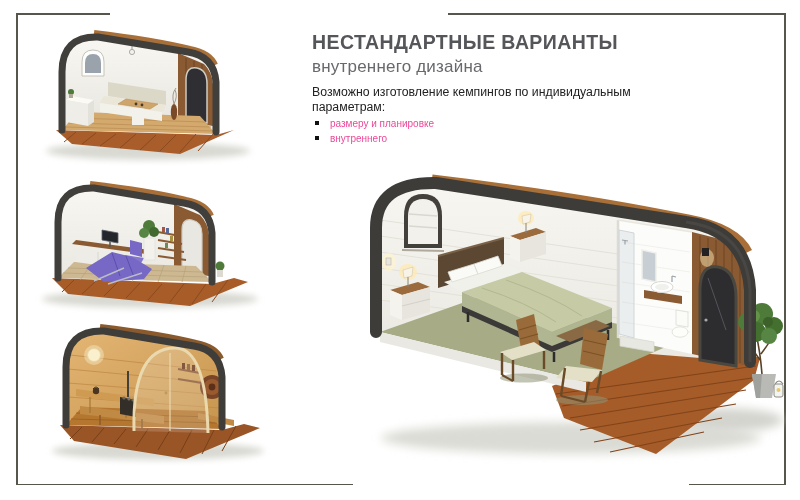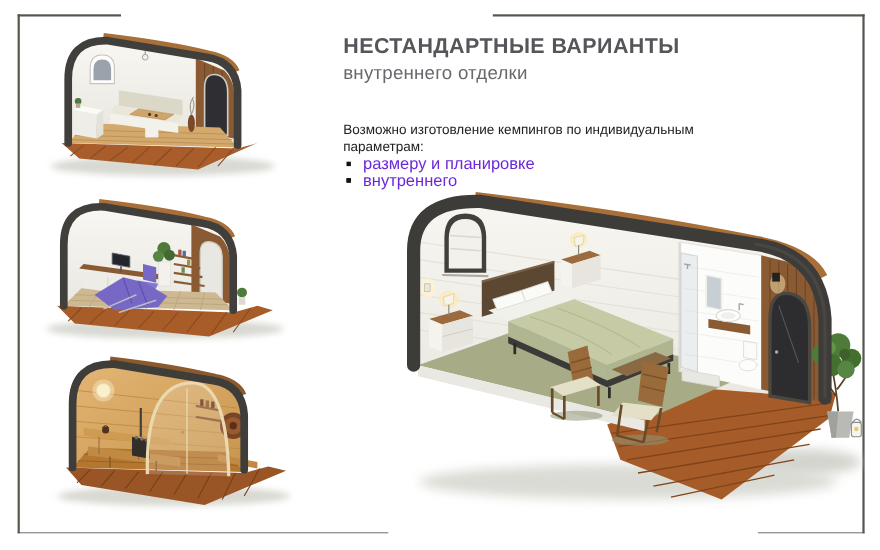--- a/index.html
+++ b/index.html
@@ -18,25 +18,25 @@
 
   .headerblock{position:absolute;left:312px;top:30px;}
   .title{
     margin:0;font-size:19.5px;font-weight:bold;color:#55565a;
     letter-spacing:.4px;line-height:24px;
   }
   .subtitle{
     margin:2px 0 0 0;font-size:17px;font-weight:normal;color:#68696d;
     line-height:21px;letter-spacing:.2px;
   }
-  .textblock{position:absolute;left:312px;top:111px;width:380px;color:#222222;}
+  .textblock{position:absolute;left:312px;top:85px;width:380px;color:#222222;}
   .intro{margin:0 0 1px 0;font-size:12.3px;line-height:15px;}
   .bullets{list-style:none;margin:0;padding:0;}
   .bullets li{
-    position:relative;padding-left:18px;font-size:15px;line-height:15.4px;color:#6d28d9;
+    position:relative;padding-left:18px;font-size:10px;line-height:15.4px;color:#ec4899;
   }
   .bullets li .sq{
     position:absolute;left:3px;top:5px;width:4px;height:4px;background:#111111;
   }
   figure{margin:0;position:absolute;}
   #pod1{left:28px;top:20px;width:240px;height:150px;}
   #pod2{left:22px;top:172px;width:250px;height:145px;}
   #pod3{left:30px;top:313px;width:245px;height:155px;}
   #pod4{left:356px;top:170px;width:430px;height:310px;}
   figure svg{display:block;width:100%;height:100%;}
@@ -48,21 +48,21 @@
 
   <div class="seg seg-top-a"></div>
   <div class="seg seg-top-b"></div>
   <div class="seg seg-bottom-a"></div>
   <div class="seg seg-bottom-b"></div>
   <div class="seg seg-left"></div>
   <div class="seg seg-right"></div>
 
   <div class="headerblock">
     <h1 class="title">НЕСТАНДАРТНЫЕ ВАРИАНТЫ</h1>
-    <h2 class="subtitle">внутреннего отделки</h2>
+    <h2 class="subtitle">внутреннего дизайна</h2>
   </div>
 
   <div class="textblock">
     <p class="intro">Возможно изготовление кемпингов по индивидуальным параметрам:</p>
     <ul class="bullets">
       <li><span class="sq"></span><span>размеру и планировке</span></li>
       <li><span class="sq"></span></li>
       <li><span class="sq"></span><span>внутреннего</span></li>
     </ul>
   </div>

